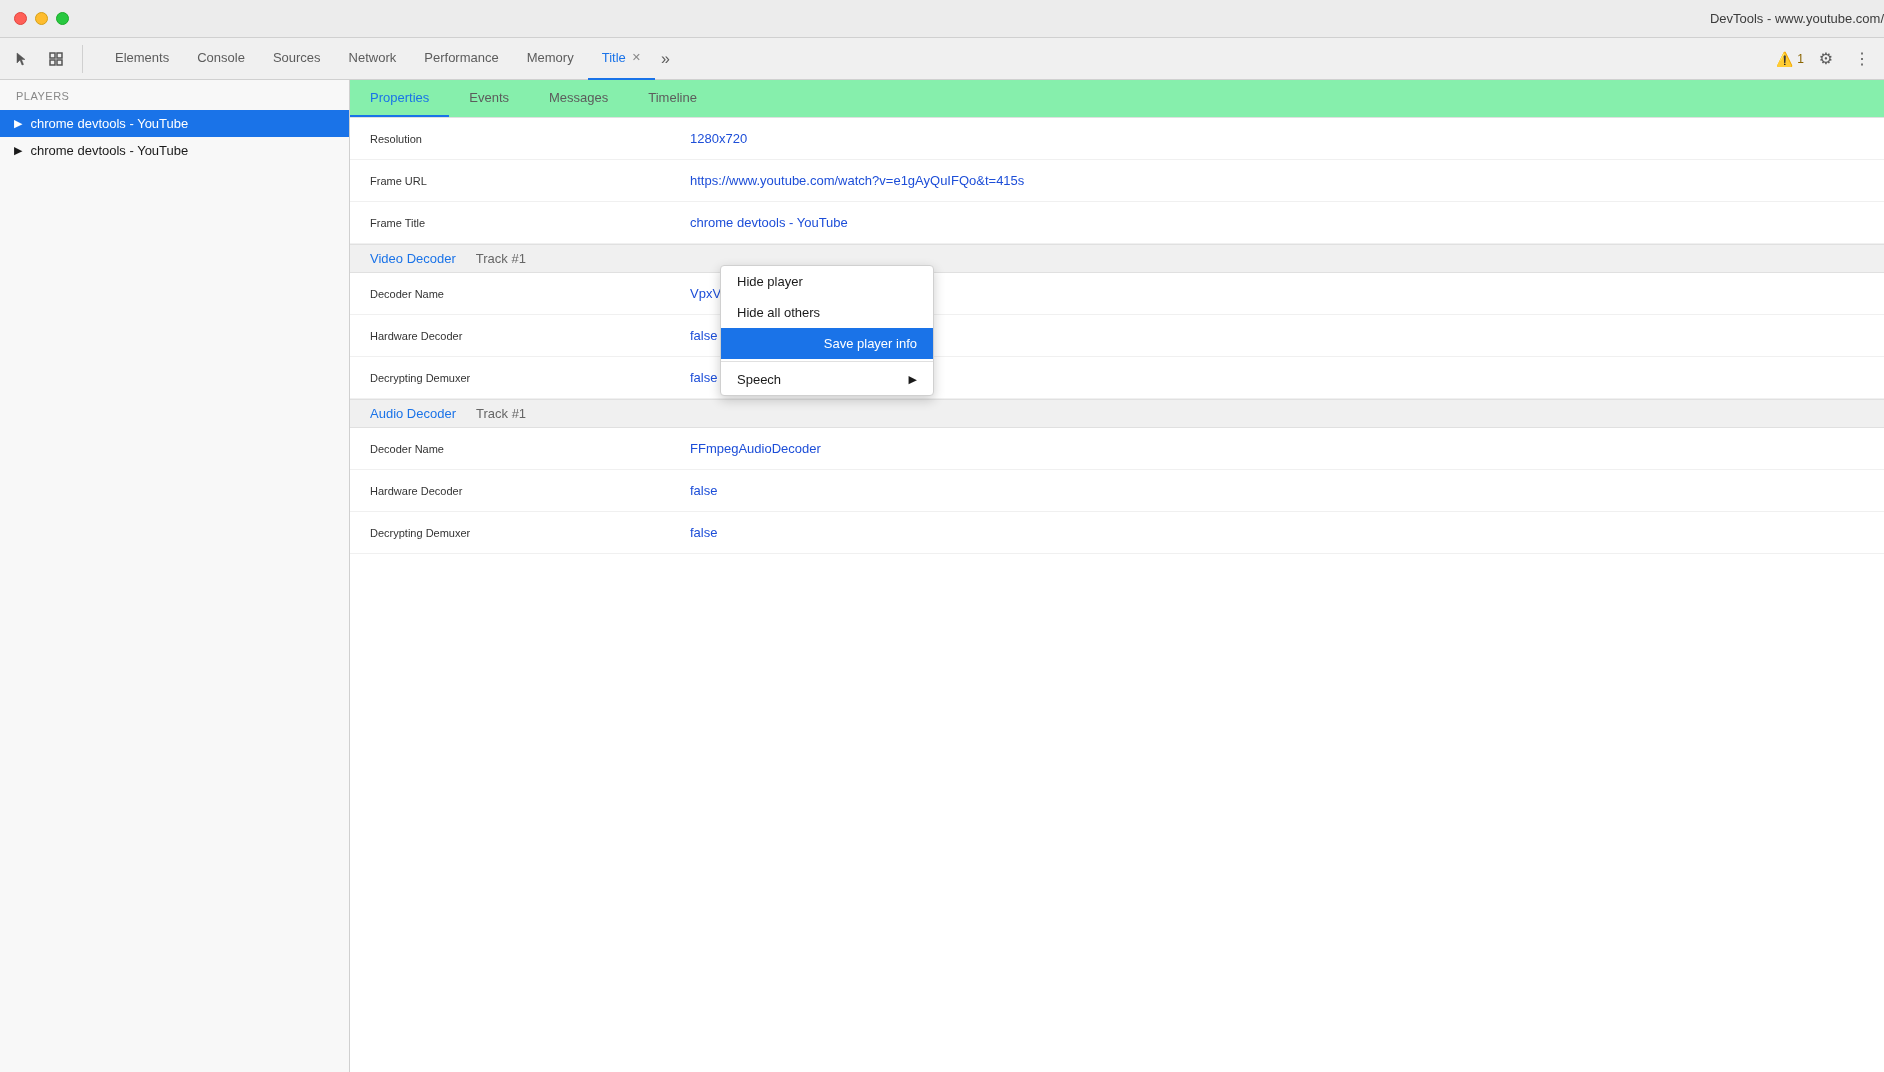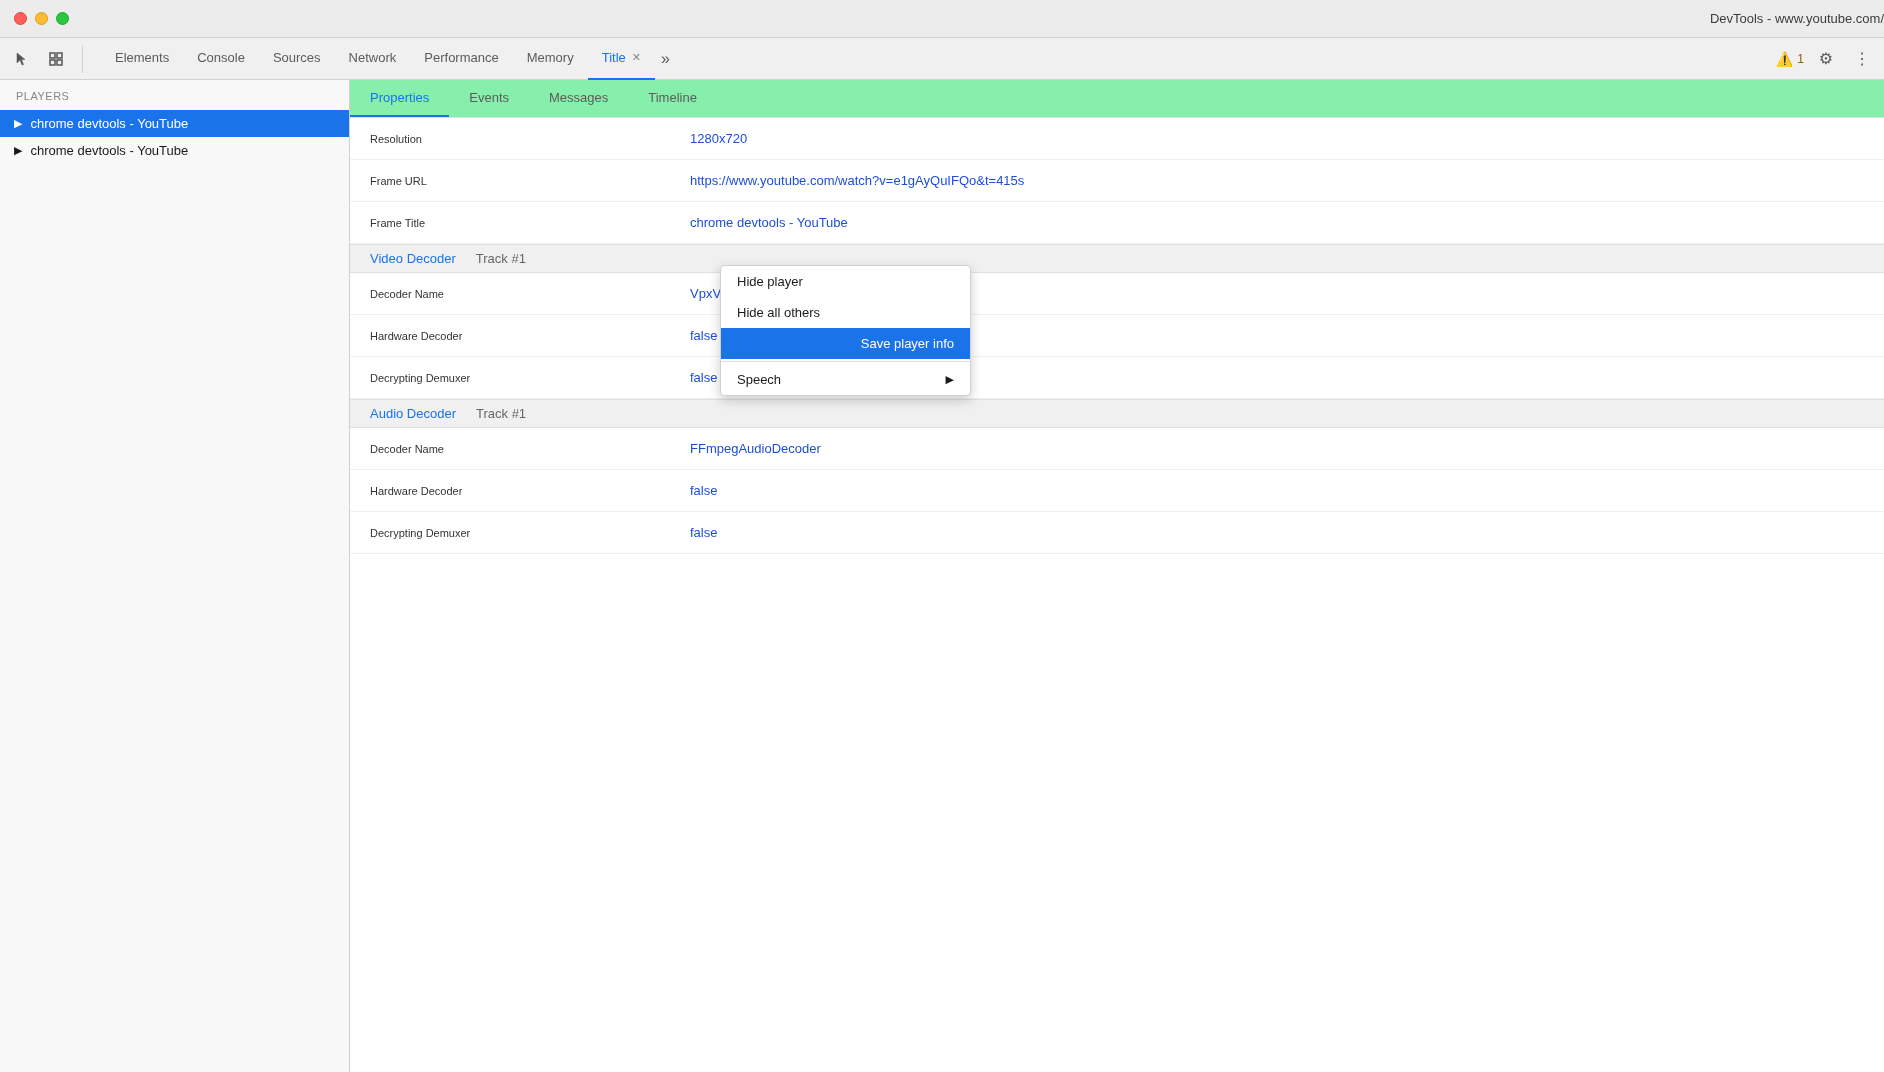--- a/index.html
+++ b/index.html
@@ -237,21 +237,21 @@
 
     
     .context-menu {
       position: absolute;
       top: 185px;
       left: 370px;
       background: white;
       border: 1px solid #d0d0d0;
       border-radius: 4px;
       box-shadow: 0 4px 12px rgba(0,0,0,0.2);
-      width: 251px;
+      width: 214px;
       z-index: 100;
       overflow: hidden;
     }
     .context-menu-item {
       padding: 8px 16px;
       cursor: pointer;
       font-size: 13px;
       color: #1a1a1a;
       display: flex;
       align-items: center;

